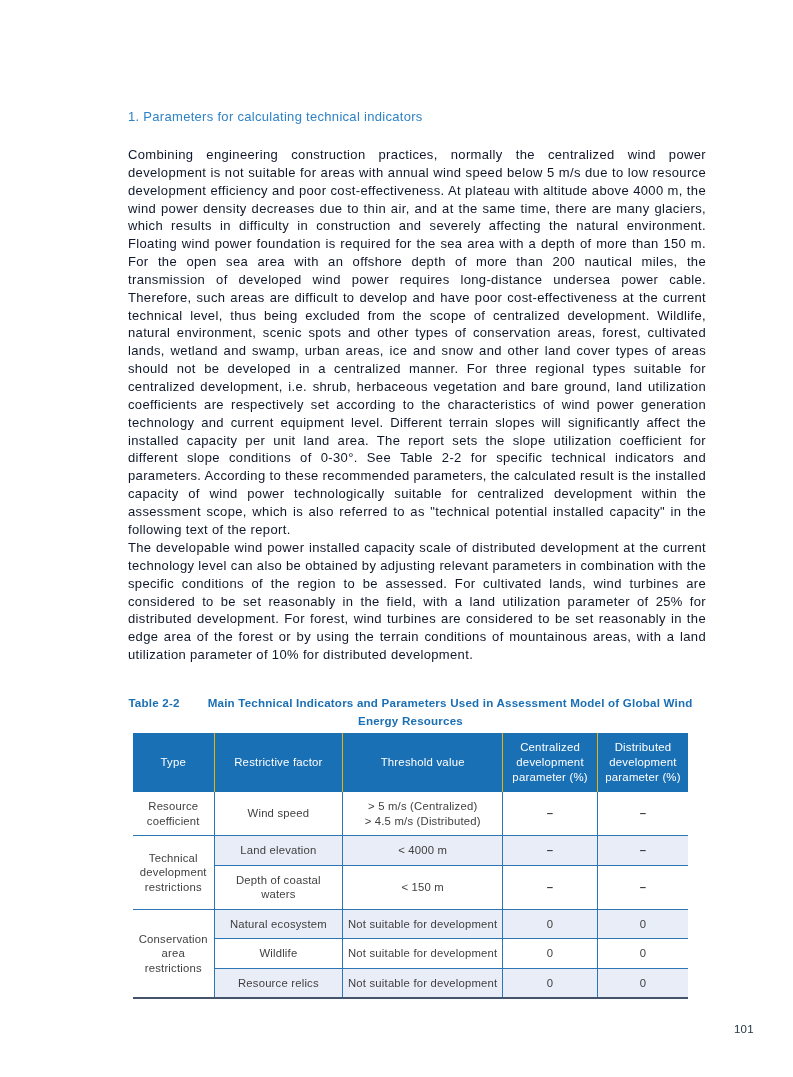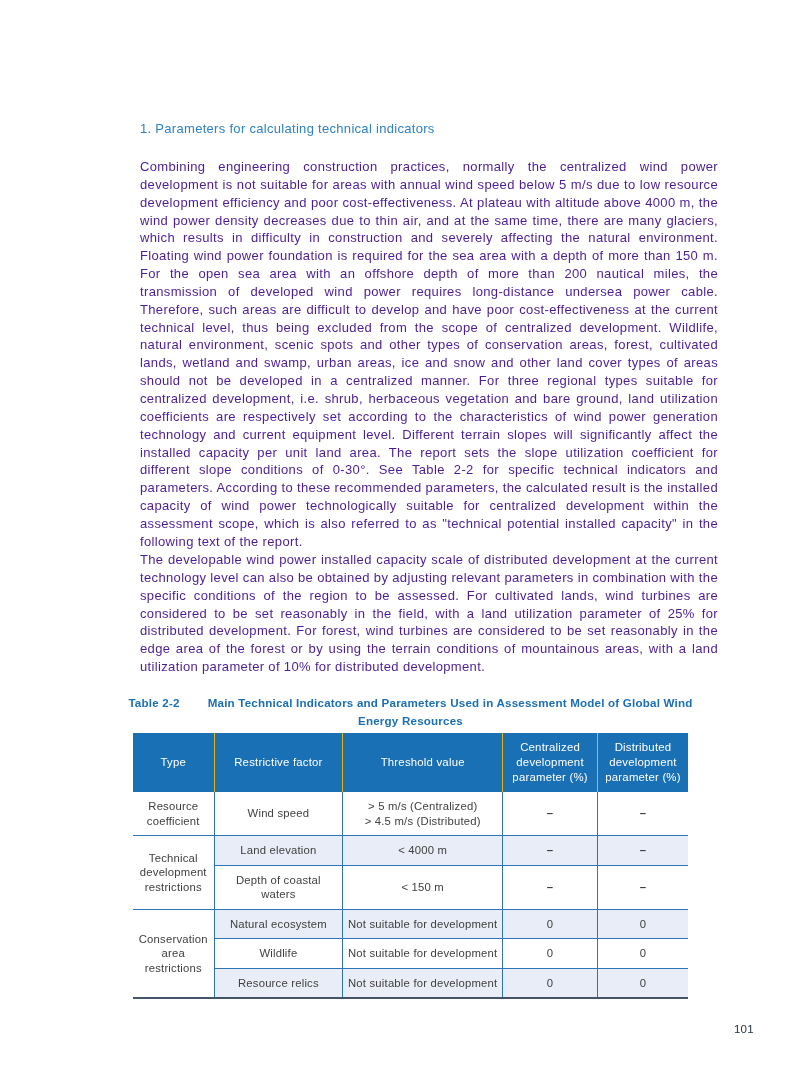--- a/index.html
+++ b/index.html
@@ -8,35 +8,35 @@
     width: 793px;
     height: 1077px;
     background: #ffffff;
     font-family: "Liberation Sans", "DejaVu Sans", sans-serif;
     overflow: hidden;
   }
   .heading {
     position: absolute;
     left: 128px;
     top: 109px;
-    margin: 12px;
+    margin: 0;
     font-size: 13px;
     font-weight: 400;
     color: #2e82c6;
     letter-spacing: 0.3px;
   }
   .body-text {
     position: absolute;
     left: 128px;
     width: 578px;
-    margin: 12px;
+    margin: 0;
     font-size: 13px;
     line-height: 17.85px;
     letter-spacing: 0.35px;
-    color: #4c1d95;
+    color: #0f172a;
     text-align: justify;
   }
   .para-1 { top: 146px; }
   .para-2 { top: 539px; }
 
   .table-block {
     position: absolute;
     left: 133px;
     top: 694px;
     width: 555px;

